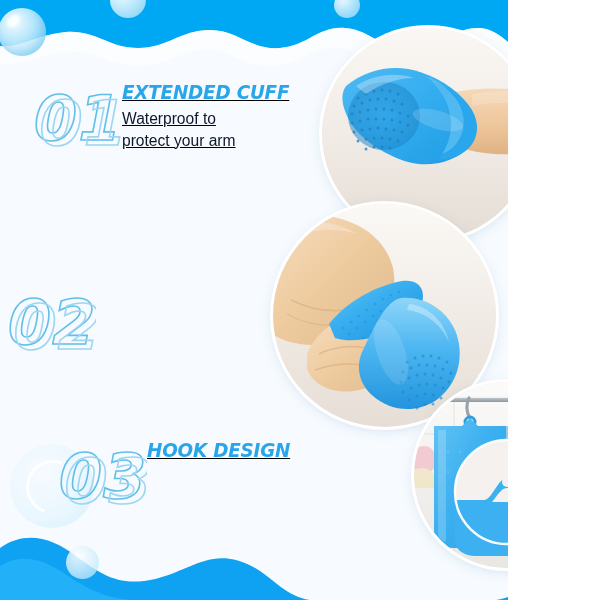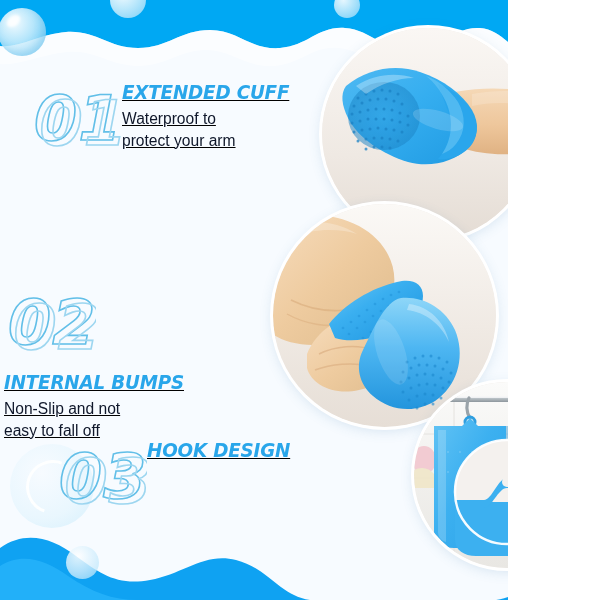--- a/index.html
+++ b/index.html
@@ -490,25 +490,20 @@
     </div>
   </div>
 
   <div class="feature" style="left:4px; top:278px;flex-direction:column;">
     <div class="f-num">
       <svg viewBox="0 0 92 86" width="92" height="86">
         <text x="4" y="66" font-family="DejaVu Sans, sans-serif" font-size="62" font-weight="bold" font-style="italic" letter-spacing="1" fill="none" stroke="#62bfe8" stroke-width="1.6">02</text>
         <text x="4" y="66" font-family="DejaVu Sans, sans-serif" font-size="62" font-weight="bold" font-style="italic" letter-spacing="1" fill="none" stroke="#9dd6f0" stroke-width="1.6" transform="translate(5.5,4.5)">02</text>
       </svg>
     </div>
-    <div class="f-text">
-      <div class="f-title">INTERNAL BUMPS</div>
-      <div class="f-desc">Non-Slip and not
-easy to fall off</div>
-    </div>
   </div>
 
   <div class="feature" style="left:55px; top:432px;">
     <div class="f-num">
       <svg viewBox="0 0 92 86" width="92" height="86">
         <text x="4" y="66" font-family="DejaVu Sans, sans-serif" font-size="62" font-weight="bold" font-style="italic" letter-spacing="1" fill="none" stroke="#62bfe8" stroke-width="1.6">03</text>
         <text x="4" y="66" font-family="DejaVu Sans, sans-serif" font-size="62" font-weight="bold" font-style="italic" letter-spacing="1" fill="none" stroke="#9dd6f0" stroke-width="1.6" transform="translate(5.5,4.5)">03</text>
       </svg>
     </div>
     <div class="f-text">

